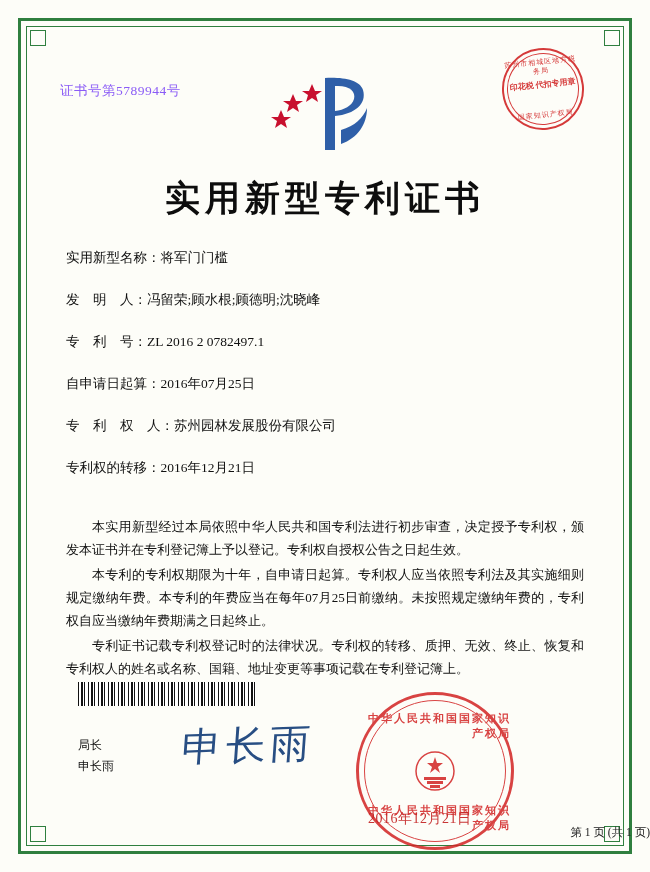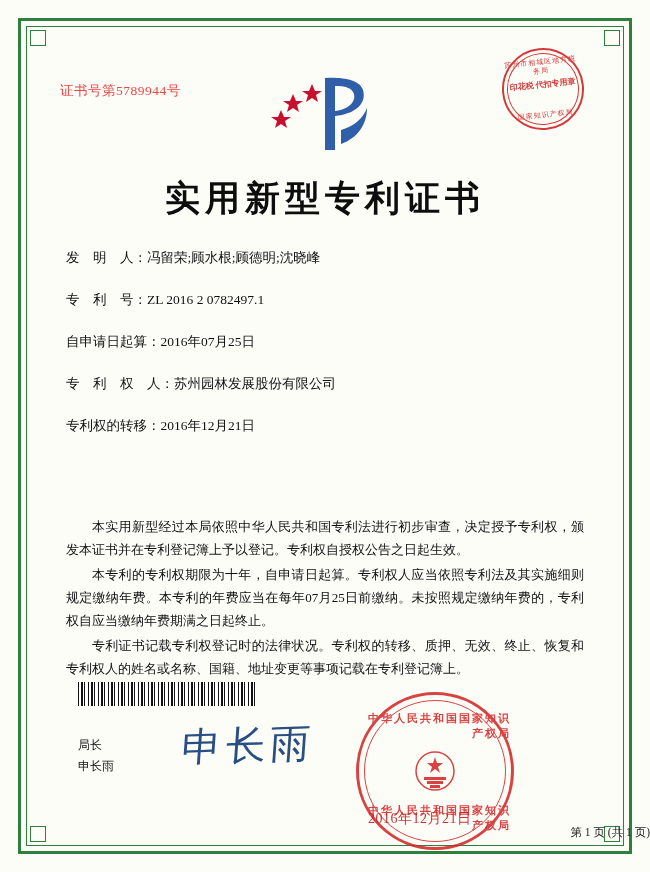--- a/index.html
+++ b/index.html
@@ -43,21 +43,21 @@
     border: 1px solid #2f7f3f;
   }
 
   
   .cert-no {
     position: absolute;
     left: 60px;
     top: 82px;
     font-size: 13.5px;
     letter-spacing: 0.5px;
-    color: #ef4444;
+    color: #8b5cf6;
   }
 
   
   .logo {
     position: absolute;
     left: 263px;
     top: 72px;
     width: 110px;
     height: 86px;
   }
@@ -293,20 +293,23 @@
     <div class="seal-arc-top">苏州市相城区地方税务局</div>
     <div class="seal-center">印花税
 代扣专用章</div>
     <div class="seal-arc-bottom">国家知识产权局</div>
   </div>
 
   <div class="title">实用新型专利证书</div>
 
   <div class="fields">
     <div class="field-row">
+      <span class="field-label">实用新型名称：</span><span class="field-value">将军门门槛</span>
+    </div>
+    <div class="field-row">
       <span class="field-label">发　明　人：</span><span class="field-value">冯留荣;顾水根;顾德明;沈晓峰</span>
     </div>
     <div class="field-row">
       <span class="field-label">专　利　号：</span><span class="field-value">ZL 2016 2 0782497.1</span>
     </div>
     <div class="field-row">
       <span class="field-label">自申请日起算：</span><span class="field-value">2016年07月25日</span>
     </div>
     <div class="field-row">
       <span class="field-label">专　利　权　人：</span><span class="field-value">苏州园林发展股份有限公司</span>

